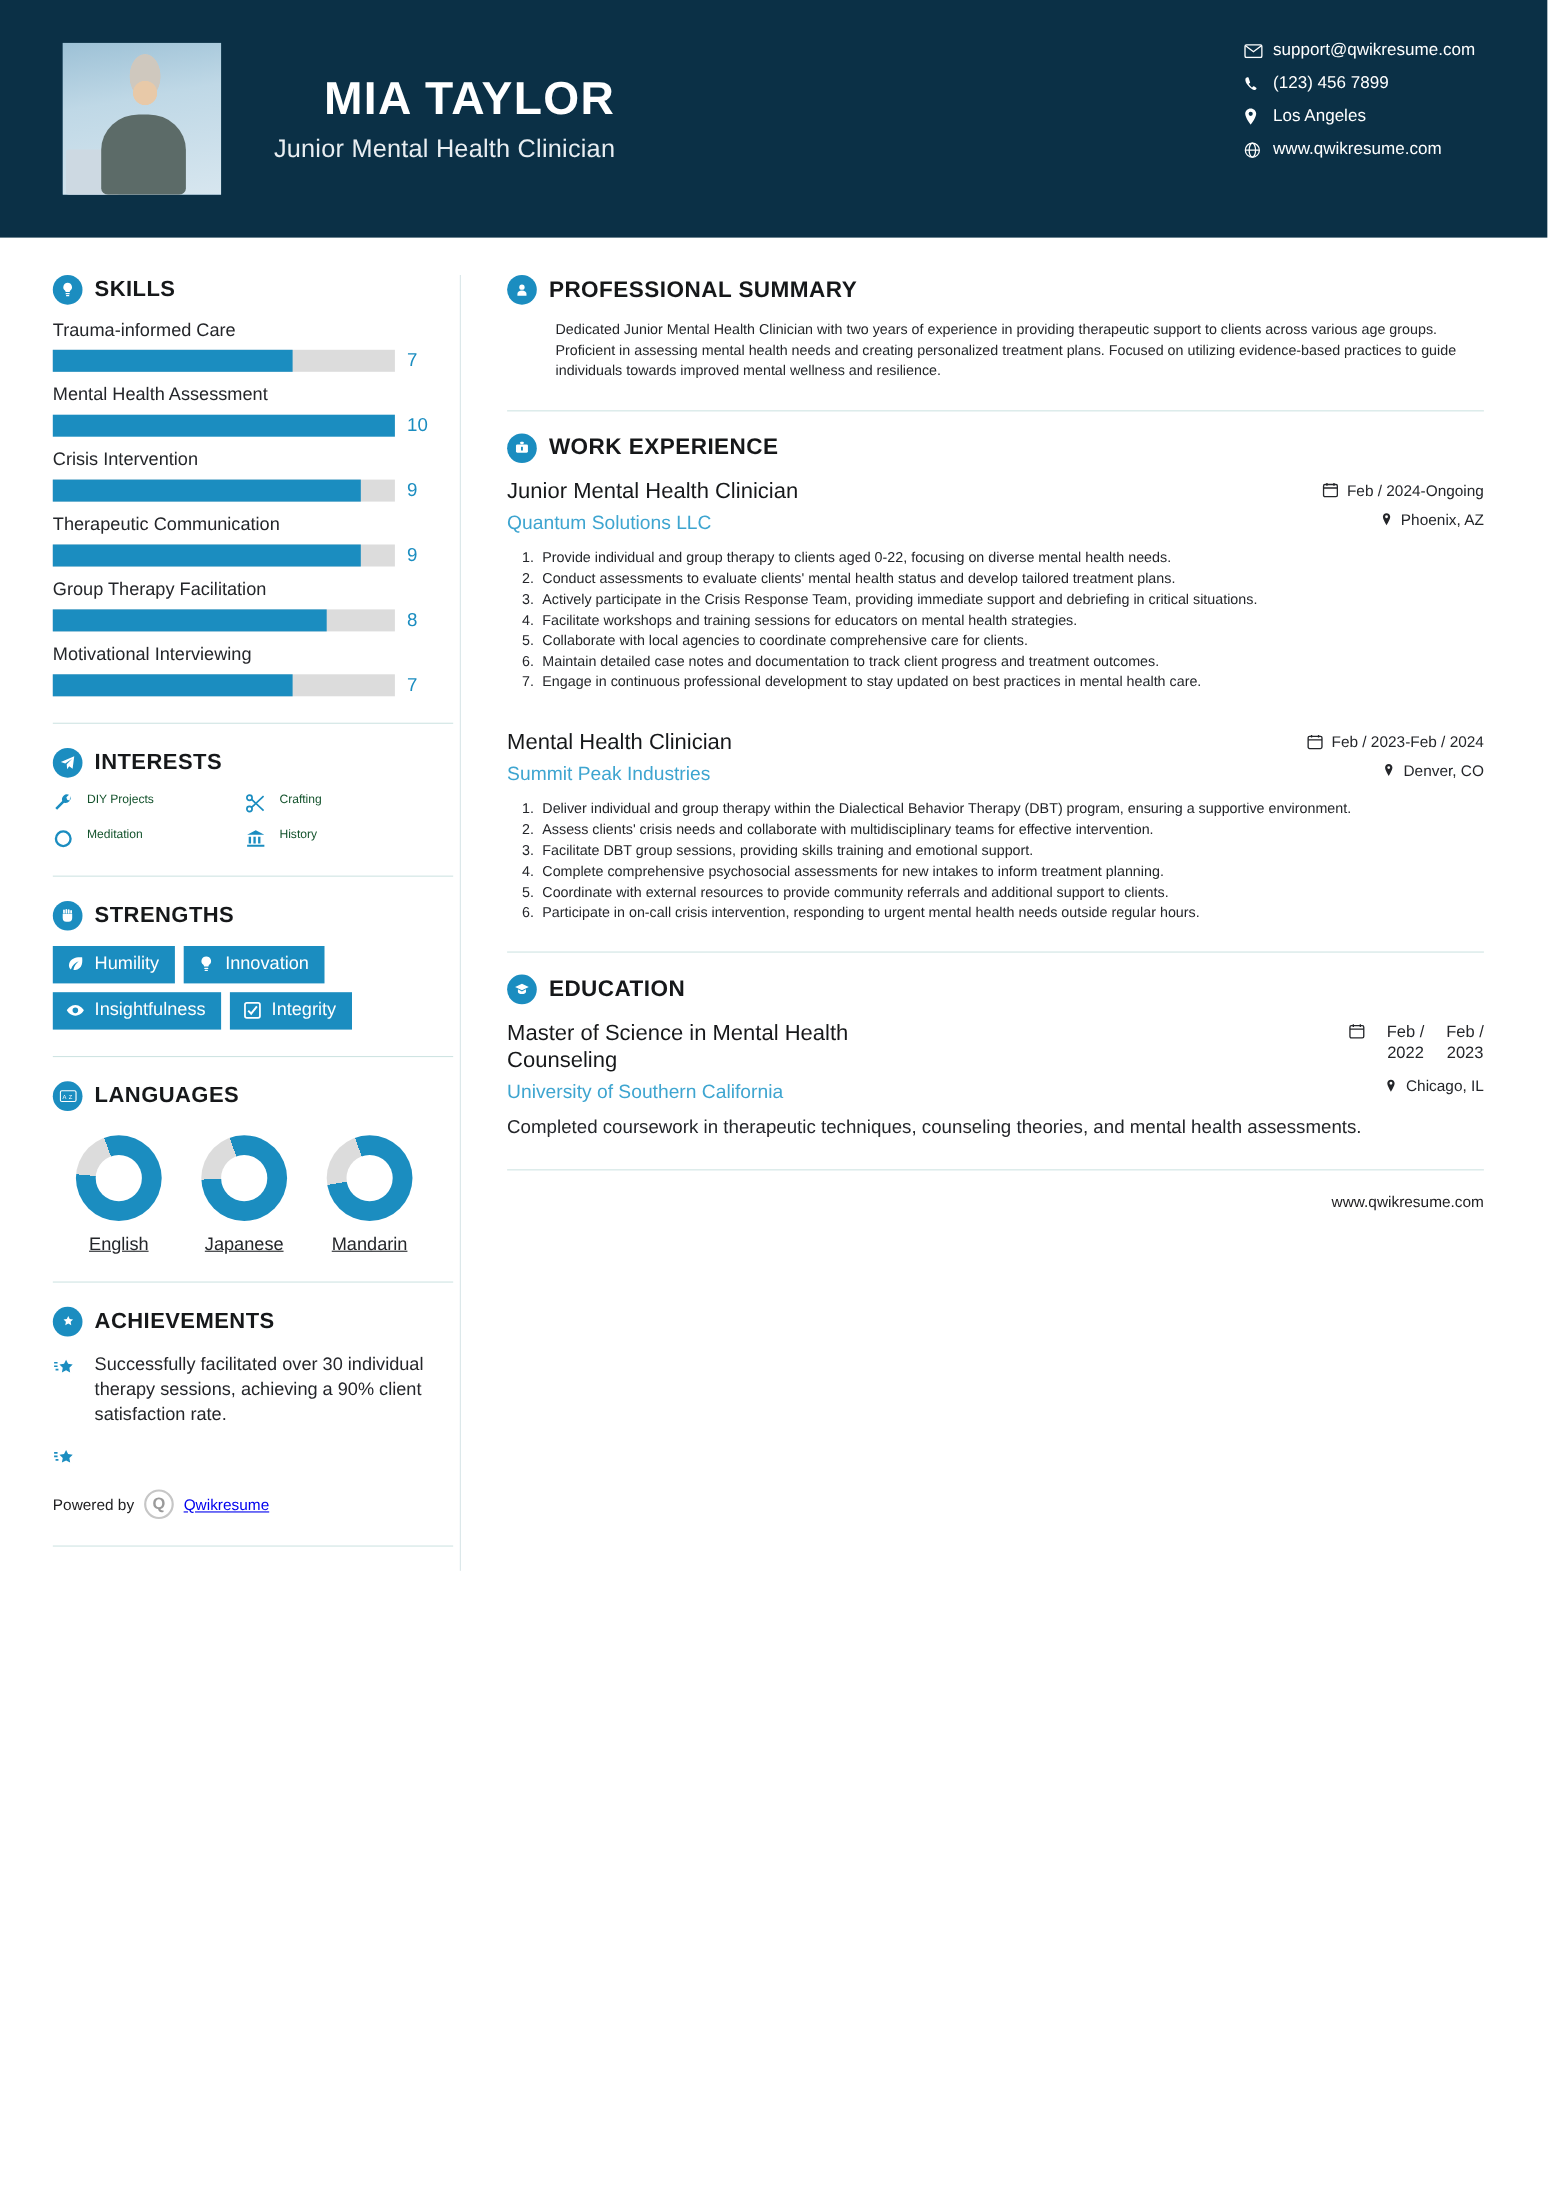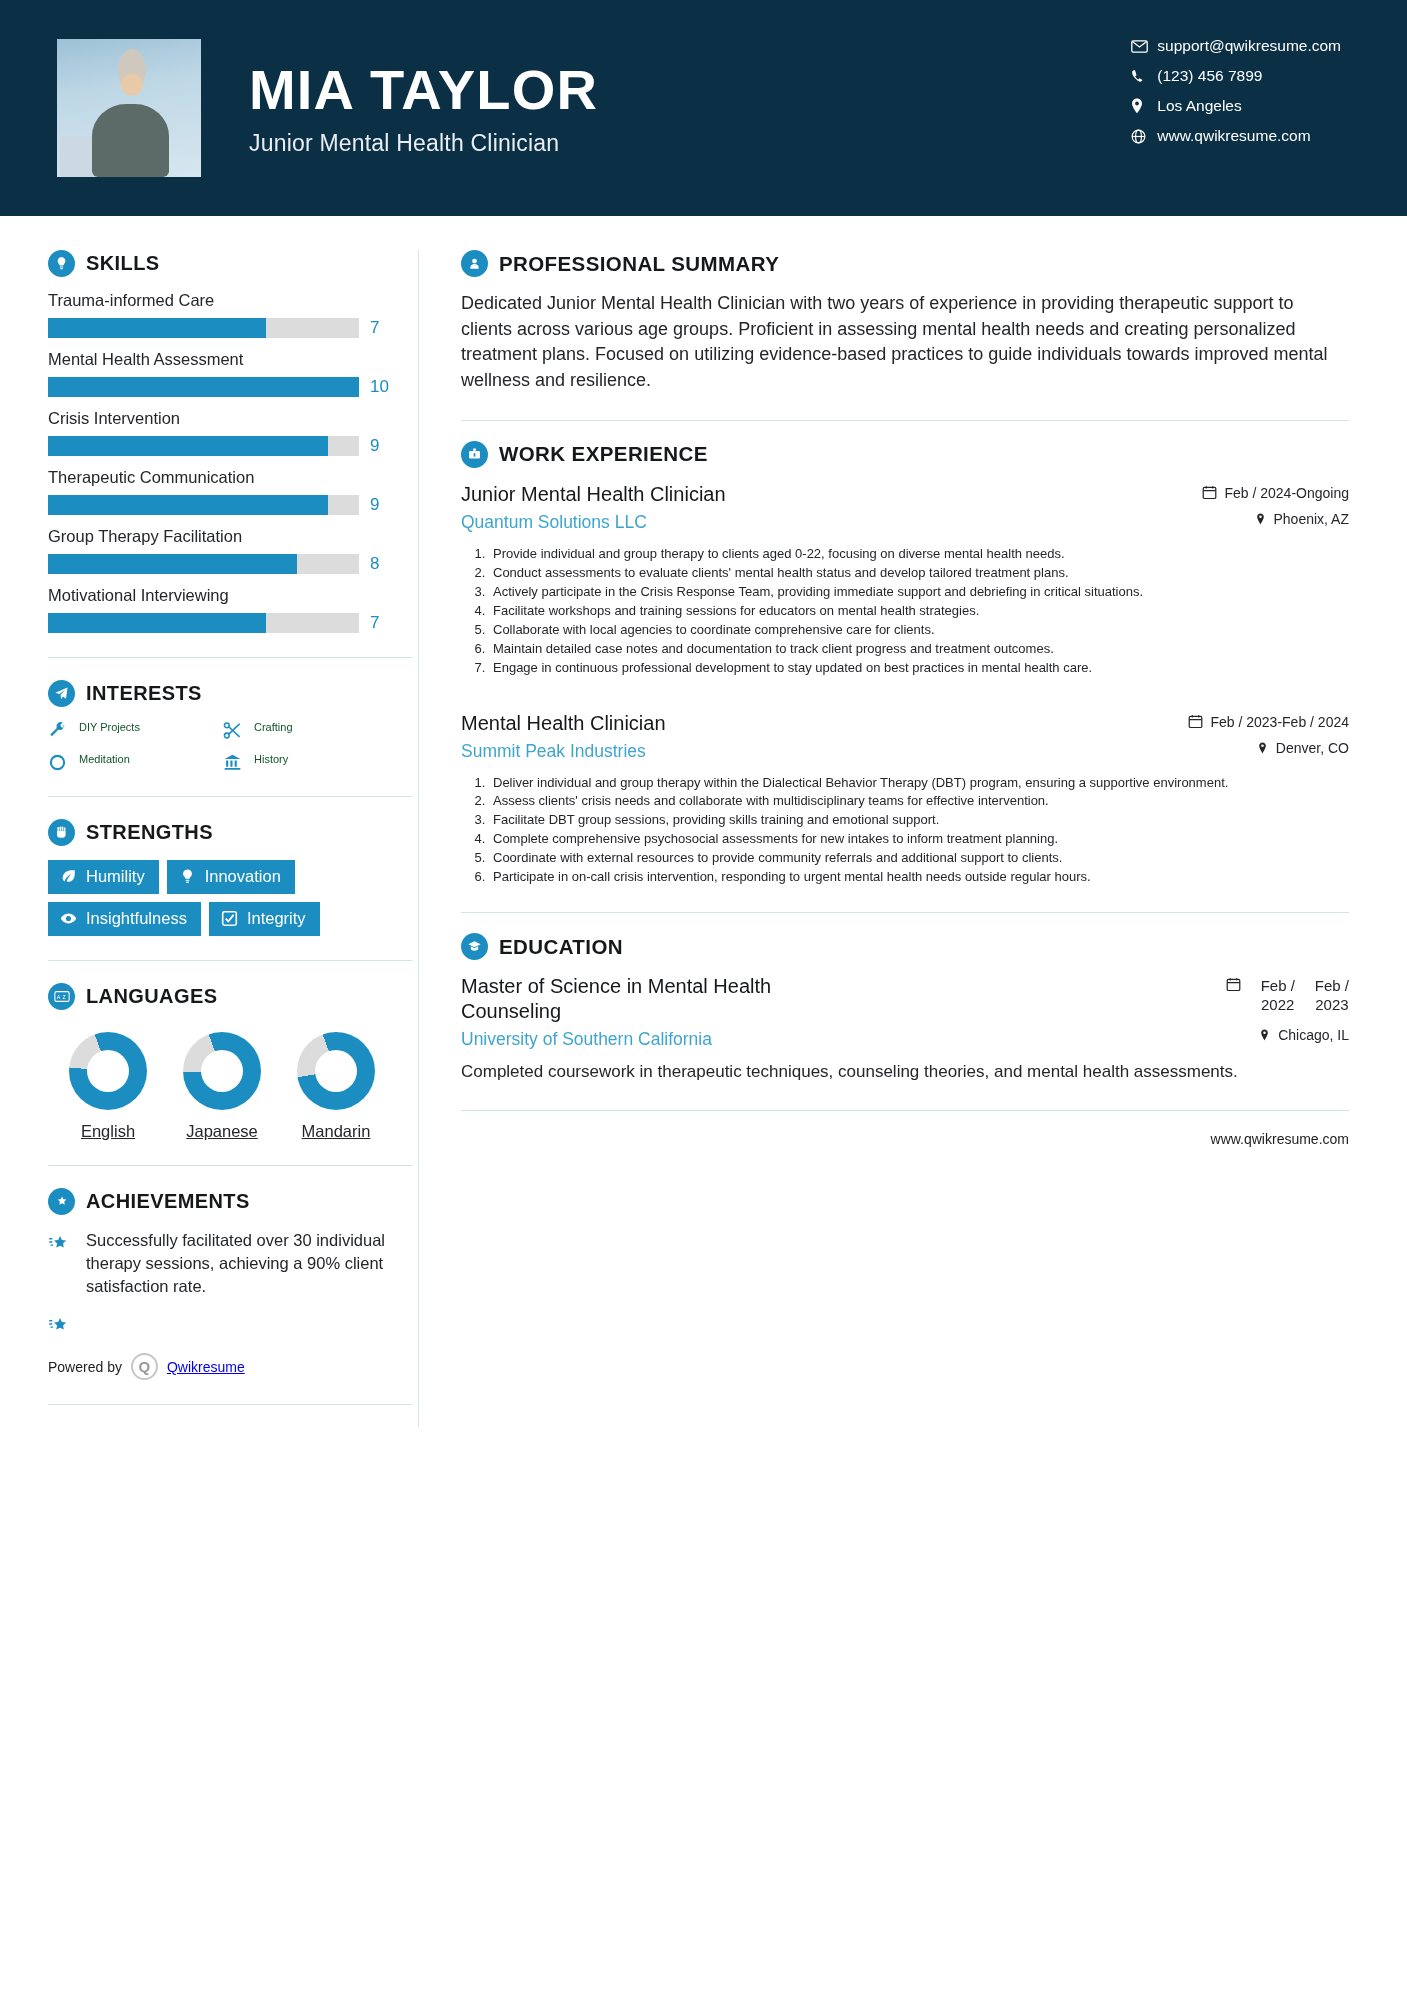--- a/index.html
+++ b/index.html
@@ -57,24 +57,25 @@
     width: 34%; height: 30%;
     background: #cdd9e2;
     border-radius: 3px;
   }
   .name-block {
     margin-left: 48px;
     flex: none;
   }
   .name {
     color: #ffffff;
-    font-size: 56px;
+    font-size: 42px;
     font-weight: bold;
     letter-spacing: 1.2px;
     line-height: 1.1;
+    text-align: right;
   }
   .job-title {
     color: #e9eef2;
     font-size: 23px;
     font-weight: normal;
     margin-top: 9px;
     letter-spacing: .2px;
   }
   .contacts {
     position: absolute;
@@ -264,23 +265,24 @@
     font-size: 15px;
     font-weight: bold;
     display: flex;
     align-items: center;
     justify-content: center;
   }
   .powered-link { text-decoration: underline; font-size: 14px; }
 
   
   .summary {
-    font-size: 18px;
+    font-size: 13px;
     line-height: 1.43;
     color: #24262a;
+    margin-left: 44px;
   }
   .entry { margin-bottom: 6px; }
   .entry-top {
     display: flex;
     justify-content: space-between;
     align-items: flex-start;
     gap: 16px;
   }
   .entry-left { flex: 1; }
   .entry-role {

